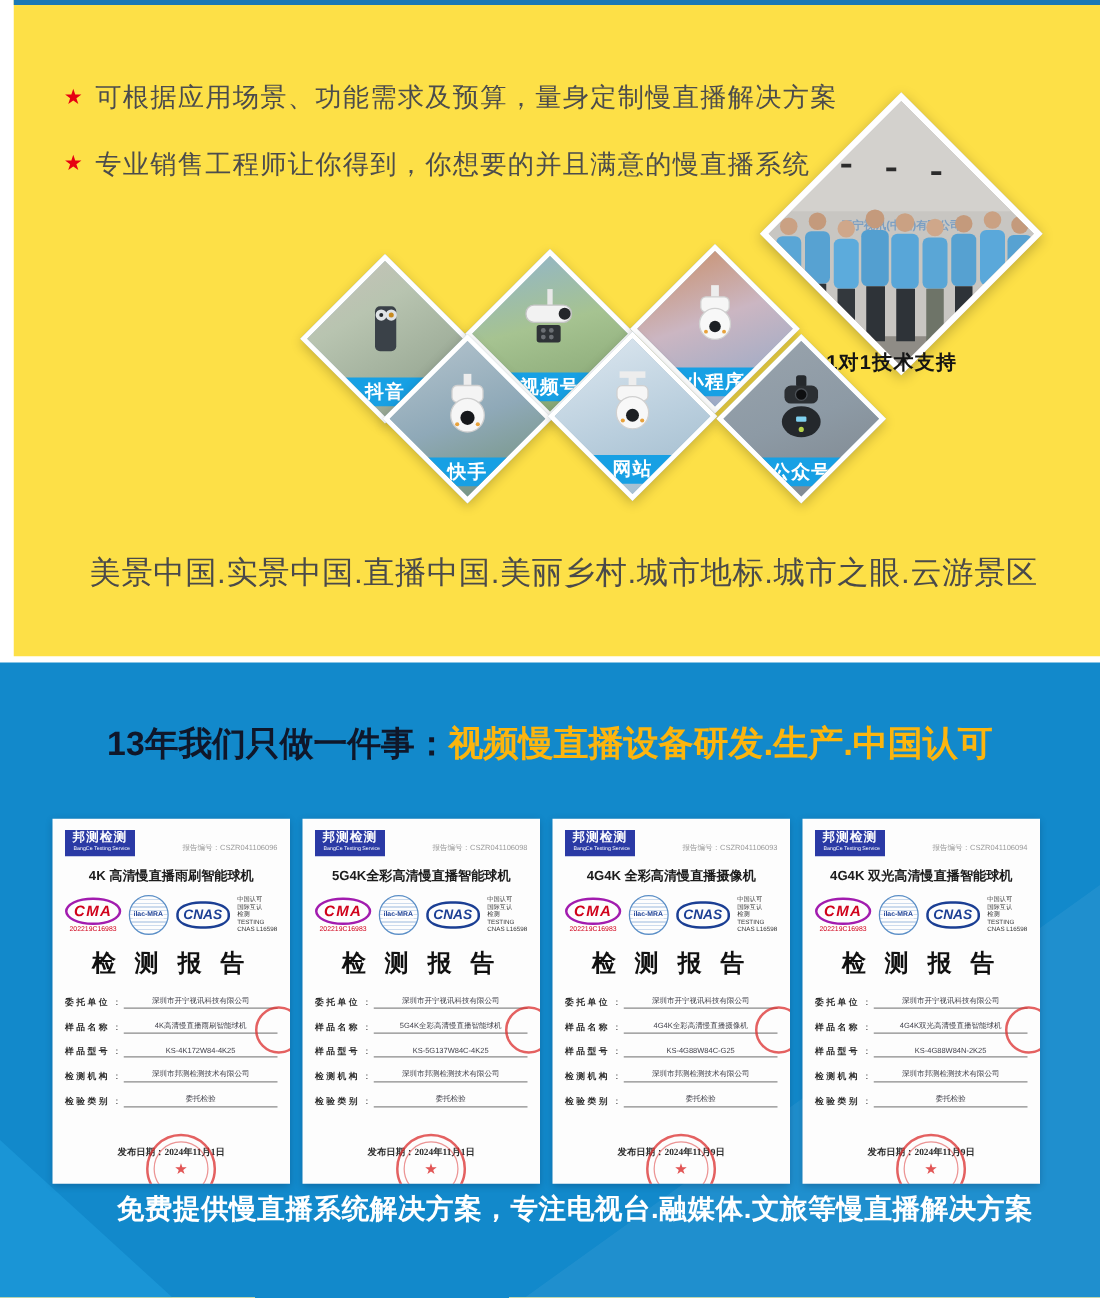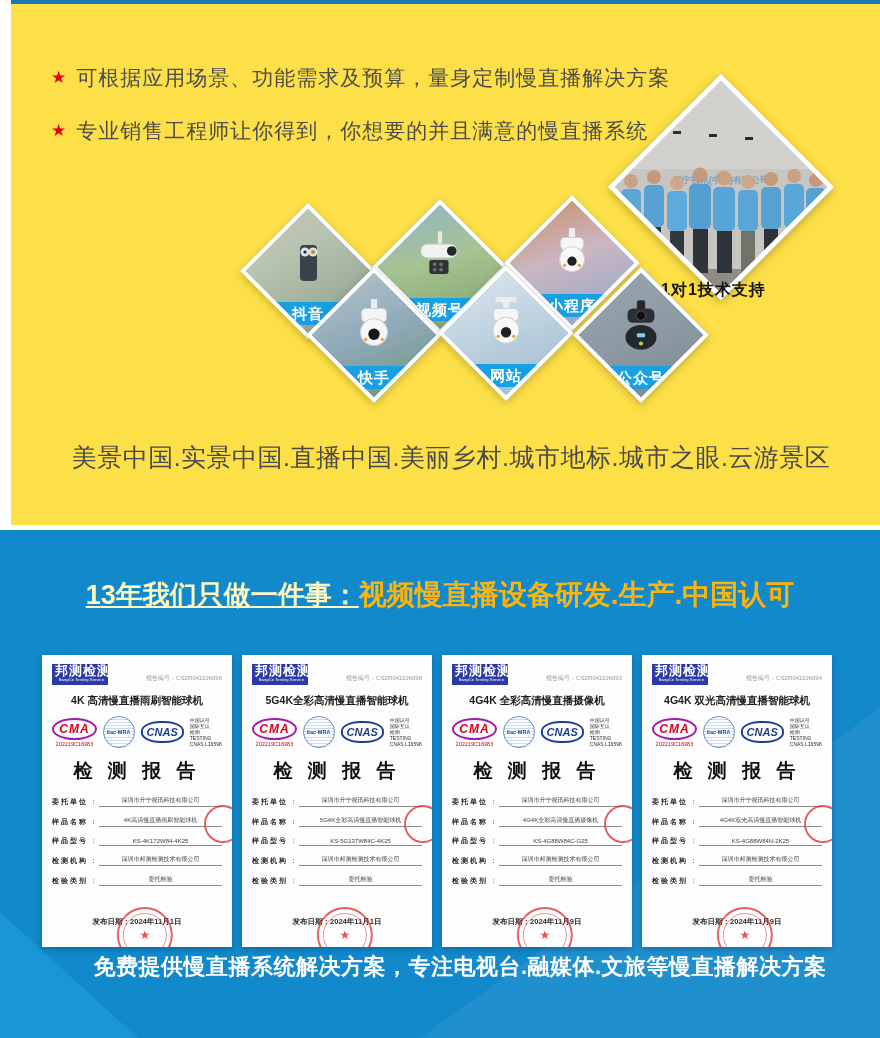--- a/index.html
+++ b/index.html
@@ -38,52 +38,52 @@
   .scene{position:absolute;left:0;width:880px;text-align:center;color:#4a4a4a;font-size:25px;letter-spacing:0.5px;}
   .s1{top:441px;}
   .s2{top:476px;}
   
   .sec-bot{position:absolute;left:0;top:530px;width:880px;height:508px;background:#1289cb;overflow:hidden;}
   .deco-l{position:absolute;left:0;bottom:0;width:230px;height:175px;background:#1e9ad9;opacity:.75;
       clip-path:polygon(0 28%,60% 100%,0 100%);}
   .deco-r{position:absolute;right:0;bottom:0;width:460px;height:330px;background:rgba(255,255,255,.06);
       clip-path:polygon(100% 0,100% 100%,0 100%);}
   .banner{position:absolute;left:0;top:46px;width:880px;text-align:center;font-weight:bold;font-size:27px;white-space:nowrap;}
-  .banner .pre{color:#fef9c3;text-decoration:underline;}
+  .banner .pre{color:#0f172a;}
   .banner .hl{color:#fcb50e;font-size:28px;}
   .footer-line{position:absolute;left:0;top:422px;width:880px;text-align:center;color:#ffffff;
       font-weight:bold;font-size:22px;letter-spacing:0.5px;margin-left:20px;}
   
   .certs{position:absolute;left:42px;top:125px;width:796px;display:flex;gap:10px;}
   .cert{position:relative;width:190px;height:292px;background:#fdfdfd;overflow:hidden;
       box-shadow:0 2px 6px rgba(0,0,30,.25);padding:9px 10px;box-sizing:border-box;}
   .cert-head{display:flex;justify-content:space-between;align-items:flex-start;}
   .agency-logo{background:#2b3aa5;color:#fff;width:56px;height:21px;padding:1px 3px;box-sizing:border-box;text-align:center;}
-  .agency-cn{font-size:13px;font-weight:bold;letter-spacing:1px;line-height:11px;white-space:nowrap;}
+  .agency-cn{font-size:10px;font-weight:bold;letter-spacing:1px;line-height:11px;white-space:nowrap;}
   .agency-en{font-size:5px;line-height:6px;white-space:nowrap;transform:scale(.85);transform-origin:center;}
   .report-no{font-size:6px;color:#9a9a9a;margin-top:10px;white-space:nowrap;}
   .cert-title{margin-top:9px;text-align:center;font-size:10.5px;font-weight:bold;color:#1c1c1c;white-space:nowrap;}
   .logo-row{margin-top:8px;display:flex;align-items:center;justify-content:center;gap:6px;}
   .cma{text-align:center;}
   .cma-mark{display:inline-block;border:2px solid #a21caf;border-radius:50%;padding:2px 5px;
       color:#d0021b;font-weight:bold;font-style:italic;font-size:12px;letter-spacing:1px;}
   .cma-no{font-size:5.5px;color:#d0021b;margin-top:1px;white-space:nowrap;}
   .ilac{width:30px;height:30px;border-radius:50%;border:1px solid #5b8fc7;display:flex;align-items:center;justify-content:center;
       background:repeating-linear-gradient(0deg,rgba(90,140,200,.30) 0 1px,transparent 1px 3px);}
   .ilac span{font-size:5.5px;color:#1b3f94;font-weight:bold;background:rgba(255,255,255,.85);padding:0 1px;}
   .cnas-mark{border:2px solid #1b3f94;border-radius:45%;padding:3px 4px;color:#1b3f94;
       font-weight:bold;font-style:italic;font-size:11px;}
   .cnas-lines{font-size:5px;line-height:6px;color:#333;text-align:left;}
   .report-title{margin-top:10px;text-align:center;font-size:19px;font-weight:bold;color:#101010;letter-spacing:5px;white-space:nowrap;}
   .fields{margin-top:12px;}
   .field{display:flex;align-items:flex-end;margin-bottom:9px;}
   .flabel{font-size:7px;font-weight:bold;color:#2b2b2b;letter-spacing:2px;white-space:nowrap;}
   .fcolon{font-size:7px;color:#2b2b2b;margin:0 2px;}
   .fvalue{flex:1;font-size:6px;color:#40404a;text-align:center;border-bottom:1px solid #8a8a8a;padding-bottom:1px;white-space:nowrap;overflow:hidden;}
-  .cert-date{position:absolute;left:0;bottom:20px;width:100%;text-align:center;font-size:7.5px;font-weight:bold;color:#2b2b2b;}
+  .cert-date{position:absolute;left:0;bottom:20px;width:100%;text-align:center;font-size:7.5px;font-weight:bold;color:#2b2b2b;font-family:Liberation Serif, serif;}
   .stamp{position:absolute;border:2px solid rgba(219,44,44,.75);border-radius:50%;}
   .stamp-side{width:34px;height:34px;right:-10px;top:150px;}
   .stamp-date{width:52px;height:52px;left:50%;transform:translateX(-36%);bottom:-16px;
       display:flex;align-items:center;justify-content:center;color:rgba(219,44,44,.8);font-size:12px;}
   .stamp-date::before{content:"";position:absolute;inset:4px;border:1px solid rgba(219,44,44,.5);border-radius:50%;}
 </style>
 </head>
 <body>
 
 <div class="sec-top">

